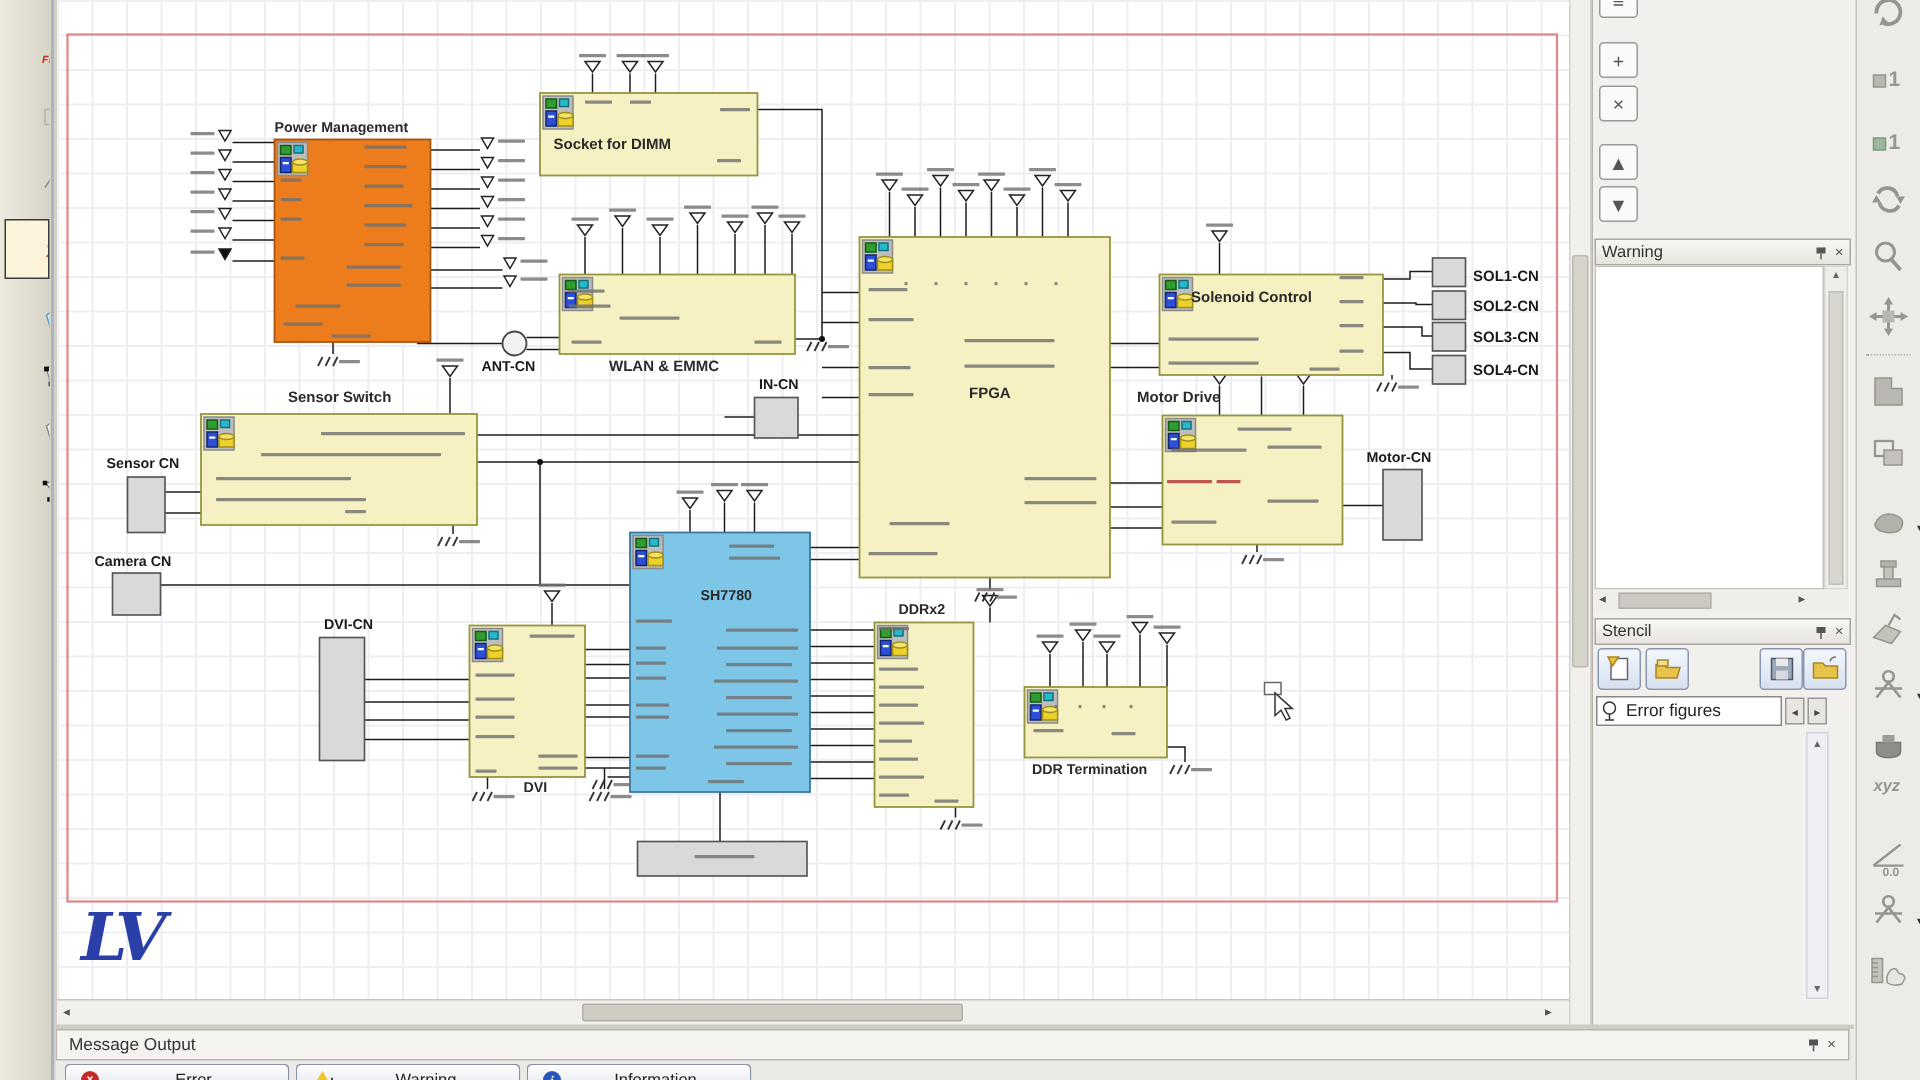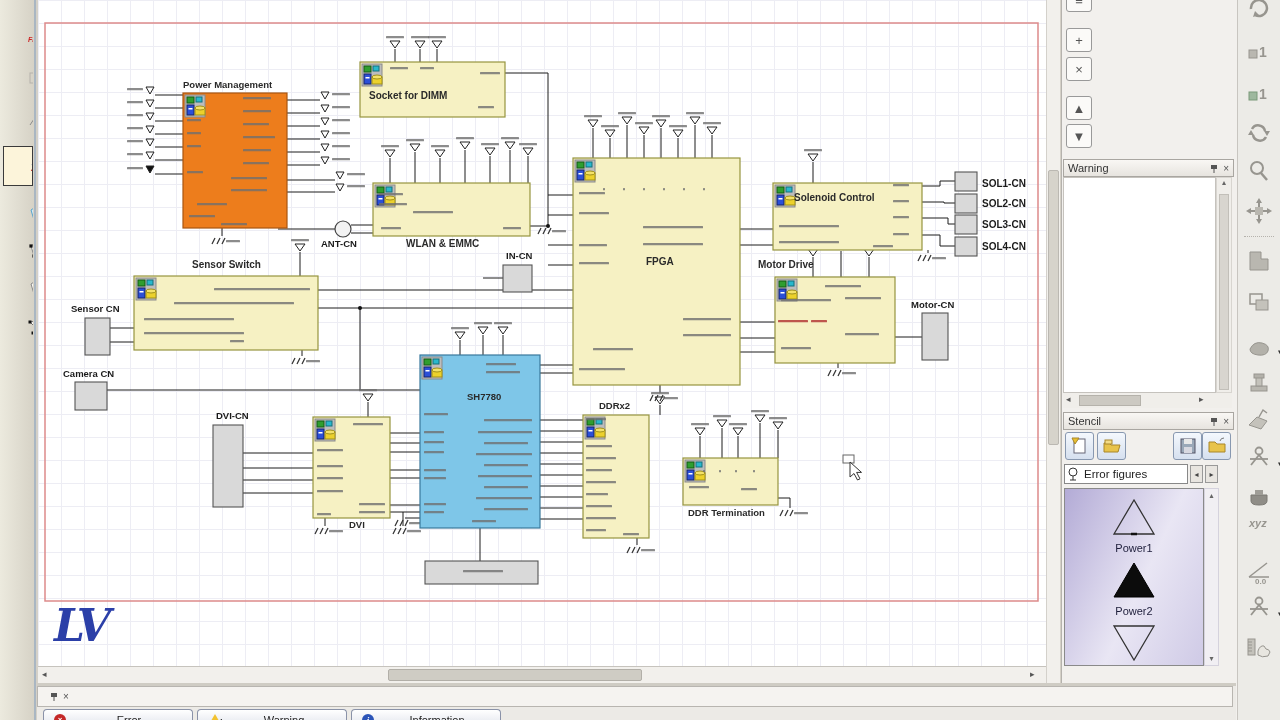--- a/index.html
+++ b/index.html
@@ -882,34 +882,20 @@
   <div id="stencil-dd">
     <svg width="13" height="14">
       <circle cx="6" cy="5" r="4" fill="none" stroke="#333"></circle>
         <line x1="6" y1="9" x2="6" y2="13" stroke="#333"></line>
         <line x1="3" y1="13" x2="9" y2="13" stroke="#333"></line>
     </svg>
     <span style="margin-left:4px">Error figures</span>
   </div>
   <div class="dd-arrow-btn" style="left:128px">◂</div>
   <div class="dd-arrow-btn" style="left:143px">▸</div>
-  <div id="stencil-list">
-      <div style="margin-top: 8px;"><svg width="48" height="40">
-          <polygon points="24,3 4,37 44,37" fill="none" stroke="#333" stroke-width="1.3"></polygon>
-          <line x1="21" y1="37" x2="27" y2="37" stroke="#111" stroke-width="2.5"></line>
-        </svg></div>
-      <div class="stencil-label">Power1</div>
-      <div style="margin-top: 6px;"><svg width="48" height="40">
-          <polygon points="24,3 4,37 44,37" fill="#0c0c0c" stroke="#000"></polygon>
-        </svg></div>
-      <div class="stencil-label">Power2</div>
-      <div style="margin-top: 6px;"><svg width="48" height="40">
-          <polygon points="4,3 44,3 24,37" fill="none" stroke="#333" stroke-width="1.3"></polygon>
-        </svg></div>
-    </div>
   <div id="stencil-vscroll">
     <span class="tiny-arrow" style="margin-top:2px">▴</span>
     <span class="tiny-arrow" style="margin-top:154px">▾</span>
   </div>
 </div>
 
 <div id="right-toolbar">
     <div class="rtb-item" style="top: -8px;">
       <svg width="28" height="28">
         <path d="M6,16 a8,8 0 1 1 4,6" fill="none" stroke="#97958f" stroke-width="2.5"></path>
@@ -1027,20 +1013,21 @@
         <line x1="3" y1="20" x2="7" y2="20" stroke="#97958f"></line>
         <path d="M13,20 q2,-6 6,-5 l2,3 q3,0 4,3 l-2,4 q-6,2 -10,-1 z" fill="#e8e6e0" stroke="#97958f"></path>
       </svg>
     </div>
   </div>
 
 <div class="gap-strip"></div>
 
 <div id="message-output">
   <div id="mo-header">
+    <span class="ph-title">Message Output</span>
     <svg class="pin-svg" width="8" height="9">
         <rect x="1" y="1" width="6" height="4" fill="#555"></rect>
         <line x1="4" y1="5" x2="4" y2="9" stroke="#555"></line>
       </svg>
     <span class="ph-x">×</span>
   </div>
   <div id="mo-tabs"></div>
 <div class="mo-tab" style="left: 6px;">
       <div class="tab-icon icon-error">×</div>
       <div class="tab-label">Error</div>

